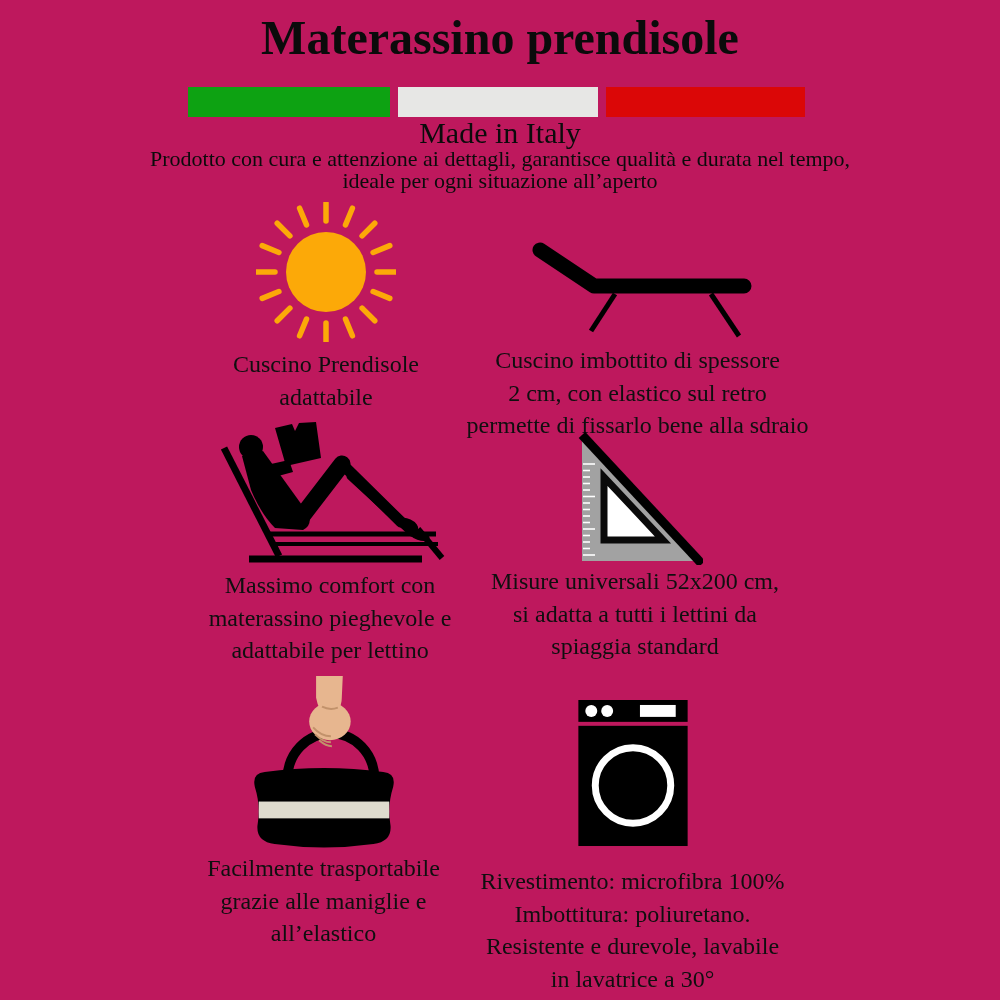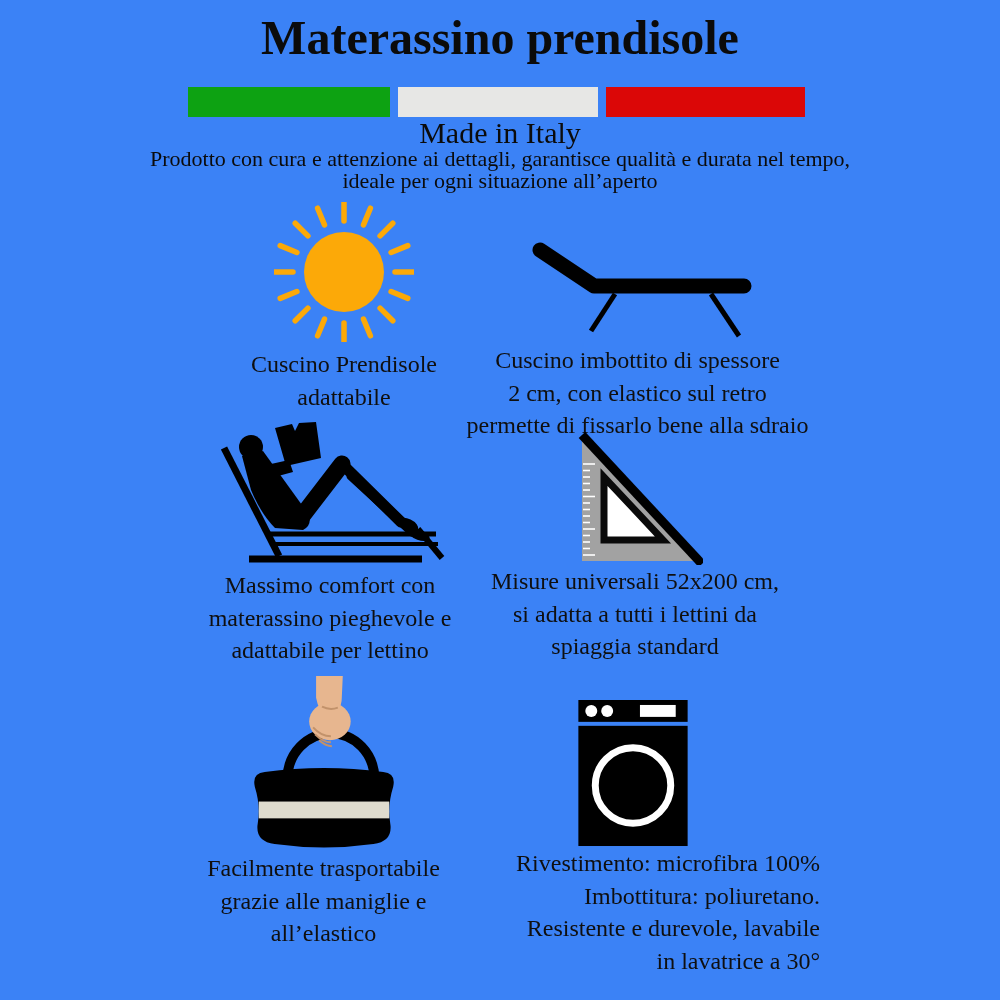--- a/index.html
+++ b/index.html
@@ -1,40 +1,40 @@
 <!DOCTYPE html>
 <html><head>
 <meta charset="utf-8">
 <style>
   html,body{margin:0;padding:0;background:#fff;}
   #canvas{
-    position:relative;width:1000px;height:1000px;background:#3b82f6;overflow:hidden;
+    position:relative;width:1000px;height:1000px;background:#be185d;overflow:hidden;
     font-family:"Liberation Serif","DejaVu Serif",serif;color:#111;
   }
   .center-text{position:absolute;left:0;width:1000px;text-align:center;}
   #page-title{top:10px;font-size:48px;font-weight:700;letter-spacing:0px;color:#0b0b0b;}
   #flag-bar{position:absolute;left:188px;top:87px;width:617px;height:30px;}
   #made-in{top:116px;font-size:30px;color:#0b0b0b;}
   #subtitle{top:148px;font-size:22px;line-height:22px;color:#0b0b0b;}
   .cell{position:absolute;text-align:center;}
   .cell svg{display:block;margin:0 auto;}
   .caption{font-size:24px;line-height:32.5px;color:#0f0f0f;}
   .caption .ln{white-space:nowrap;}
-  #cell-sun{left:244px;top:202px;width:200px;}
+  #cell-sun{left:226px;top:202px;width:200px;}
   #cell-sun .caption{margin-top:6px;}
   #cell-lounger{left:445px;top:236px;width:385px;}
   #cell-lounger .caption{margin-top:3px;}
   #cell-person{left:200px;top:422px;width:260px;}
   #cell-person .caption{margin-top:2px;}
   #cell-ruler{left:450px;top:432px;width:370px;}
   #cell-ruler .caption{margin-top:0;}
   #cell-bag{left:176px;top:676px;width:295px;}
   #cell-bag .caption{margin-top:3px;}
   #cell-washer{left:445px;top:700px;width:375px;}
-  #cell-washer .caption{margin-top:0;text-align:right;}
+  #cell-washer .caption{margin-top:18px;}
 </style>
 </head>
 <body>
 
 <div id="canvas">
 
   <div id="page-title" class="center-text">Materassino prendisole</div>
 
   <svg id="flag-bar" viewBox="0 0 617 30" width="617" height="30">
     <rect x="0" y="0" width="202" height="30" fill="#0DA212"></rect>

